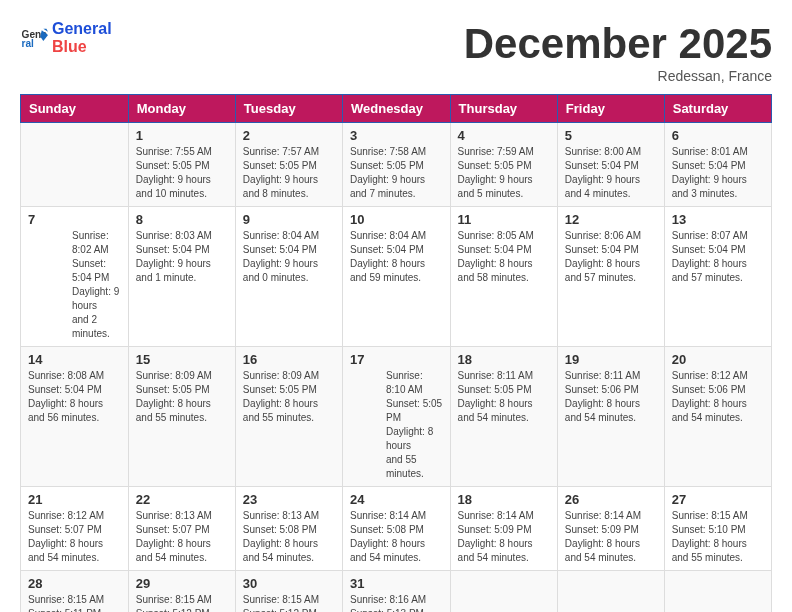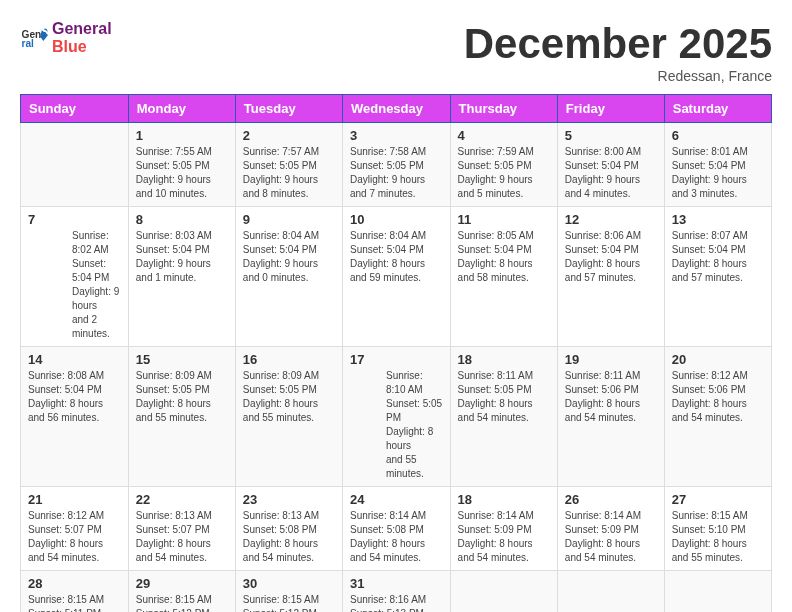--- a/index.html
+++ b/index.html
@@ -36,21 +36,21 @@
     .subtitle {
       font-size: 14px;
       color: #555;
     }
     table {
       width: 100%;
       border-collapse: collapse;
       border: 1px solid #ccc;
     }
     thead tr th {
-      background-color: #d946ef;
+      background-color: #be185d;
       color: #fff;
       font-size: 13px;
       font-weight: bold;
       padding: 6px 8px;
       text-align: left;
       border: 1px solid #2a5ab0;
     }
     tbody tr td {
       vertical-align: top;
       padding: 5px 7px;
@@ -84,21 +84,21 @@
 
 <div class="header-area">
   <div class="logo">
     <svg class="logo-icon" viewBox="0 0 36 36">
       <text x="2" y="18" font-size="13" font-weight="bold" fill="#333" font-family="Arial">Gene</text>
       <text x="2" y="30" font-size="13" font-weight="bold" fill="#1a6abf" font-family="Arial">ral</text>
       <polygon points="28,8 36,14 30,22 26,16" fill="#1a6abf"></polygon>
       <polygon points="30,6 36,10 34,6" fill="#1a6abf"></polygon>
     </svg>
     <div>
-      <div style="font-size:16px;font-weight:bold;color:#701a75;">General</div>
+      <div style="font-size:16px;font-weight:bold;color:#1d4ed8;">General</div>
       <div style="font-size:16px;font-weight:bold;color:#ef4444;">Blue</div>
     </div>
   </div>
   <div class="title-area">
     <div class="month-title">December 2025</div>
     <div class="subtitle">Redessan, France</div>
   </div>
 </div>
 
 <table>

